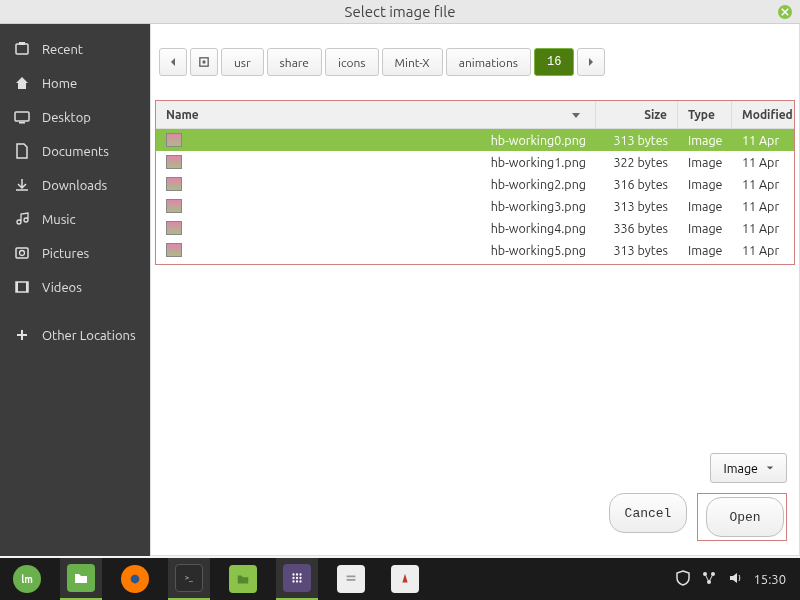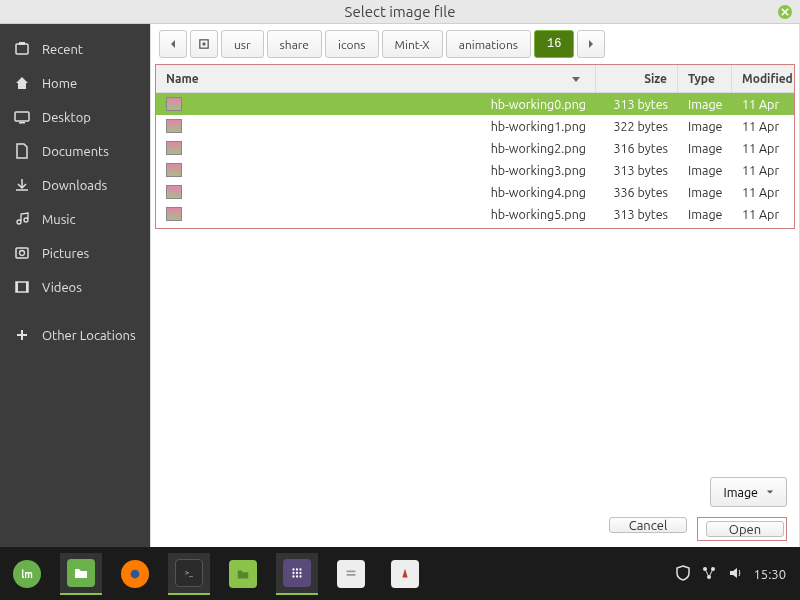--- a/index.html
+++ b/index.html
@@ -15,21 +15,21 @@
 .main { display: flex; height: 532px; }
 .sidebar { width: 150px; background: #3c3c3c; color: #e0e0e0; padding-top: 8px; }
 .sidebar-item { display: flex; align-items: center; padding: 9px 14px; font-size: 13px; cursor: pointer; gap: 12px; }
 .sidebar-item .icon { width: 16px; height: 16px; display: flex; align-items: center; justify-content: center; }
 .sidebar-item .icon svg { fill: #e0e0e0; }
 .sidebar-sep { height: 14px; }
 
 .content { flex: 1; background: #fff; border: 1px solid #ddd; border-top: none; display: flex; flex-direction: column; }
 
 
-.breadcrumb { display: flex; gap: 3px; padding: 6px 8px; align-items: center; }
+.breadcrumb { display: flex; gap: 3px; padding: 24px 8px; align-items: center; }
 .crumb-btn { height: 28px; border: 1px solid #c9c9c9; background: linear-gradient(#fdfdfd,#f0f0f0); border-radius: 3px; padding: 0 12px; font-size: 12px; color: #444; cursor: pointer; display: flex; align-items: center; }
 .crumb-btn.active { background: #4d7c0f; border-color: #7cb342; color: #fff; font-family: Liberation Mono, monospace; }
 .crumb-btn.icon-only { padding: 0 8px; }
 .crumb-btn svg { width: 10px; height: 10px; fill: #666; }
 
 
 .file-area { border: 1px solid #d07f7f; margin: 0 4px 4px 4px; }
 .file-header { display: flex; background: #f0f0f0; border-bottom: 1px solid #ddd; }
 .file-header .col { padding: 7px 10px; font-size: 12px; font-weight: bold; color: #444; border-right: 1px solid #ddd; }
 .file-header .col:last-child { border-right: none; }
@@ -44,25 +44,25 @@
 .file-row.selected { background: #8bc34a; color: #fff; }
 .file-row .col { padding: 4px 10px; }
 .file-row .col-name { display: flex; align-items: center; gap: 9px; }
 .file-row .thumb { width: 16px; height: 14px; background: linear-gradient(#d8a,#ab8); border: 1px solid #888; }
 
 
 .bottom { margin-top: auto; padding: 10px 12px 14px 12px; display: flex; flex-direction: column; align-items: flex-end; gap: 10px; }
 .dropdown-btn { height: 30px; border: 1px solid #c0c0c0; background: linear-gradient(#fdfdfd,#eee); border-radius: 3px; padding: 0 12px; font-size: 12.5px; cursor: pointer; display: flex; align-items: center; gap: 8px; }
 .dropdown-btn svg { width: 8px; height: 8px; fill: #555; }
 .action-row { display: flex; gap: 10px; }
-.action-btn { height: 16px; min-width: 78px; border: 1px solid #c0c0c0; background: linear-gradient(#fdfdfd,#eee); border-radius: 3px; font-size: 13px; color: #333; cursor: pointer; }
+.action-btn { height: 40px; min-width: 78px; border: 1px solid #c0c0c0; background: linear-gradient(#fdfdfd,#eee); border-radius: 15px; font-size: 13px; color: #333; cursor: pointer; font-family: Liberation Mono, monospace; }
 .open-highlight { border: 1px solid #d07f7f; padding: 3px 2px 3px 8px; display: flex; }
 
 
-.taskbar { position: absolute; bottom: 0; left: 0; right: 0; height: 53px; background: #1b1b1b; display: flex; align-items: center; padding: 0 6px; gap: 12px; }
+.taskbar { position: absolute; bottom: 0; left: 0; right: 0; height: 42px; background: #1b1b1b; display: flex; align-items: center; padding: 0 6px; gap: 12px; }
 .task-icon { width: 42px; height: 42px; display: flex; align-items: center; justify-content: center; cursor: pointer; }
 .task-icon.active { background: #333; border-bottom: 2px solid #8bc34a; }
 .task-icon .box { width: 28px; height: 28px; border-radius: 4px; display: flex; align-items: center; justify-content: center; }
 .tray { margin-left: auto; display: flex; align-items: center; gap: 10px; color: #e0e0e0; font-size: 13px; padding-right: 8px; }
 .tray svg { fill: #e0e0e0; width: 16px; height: 16px; }
 .clock { font-weight: normal; }
 </style>
 </head>
 <body>
 

